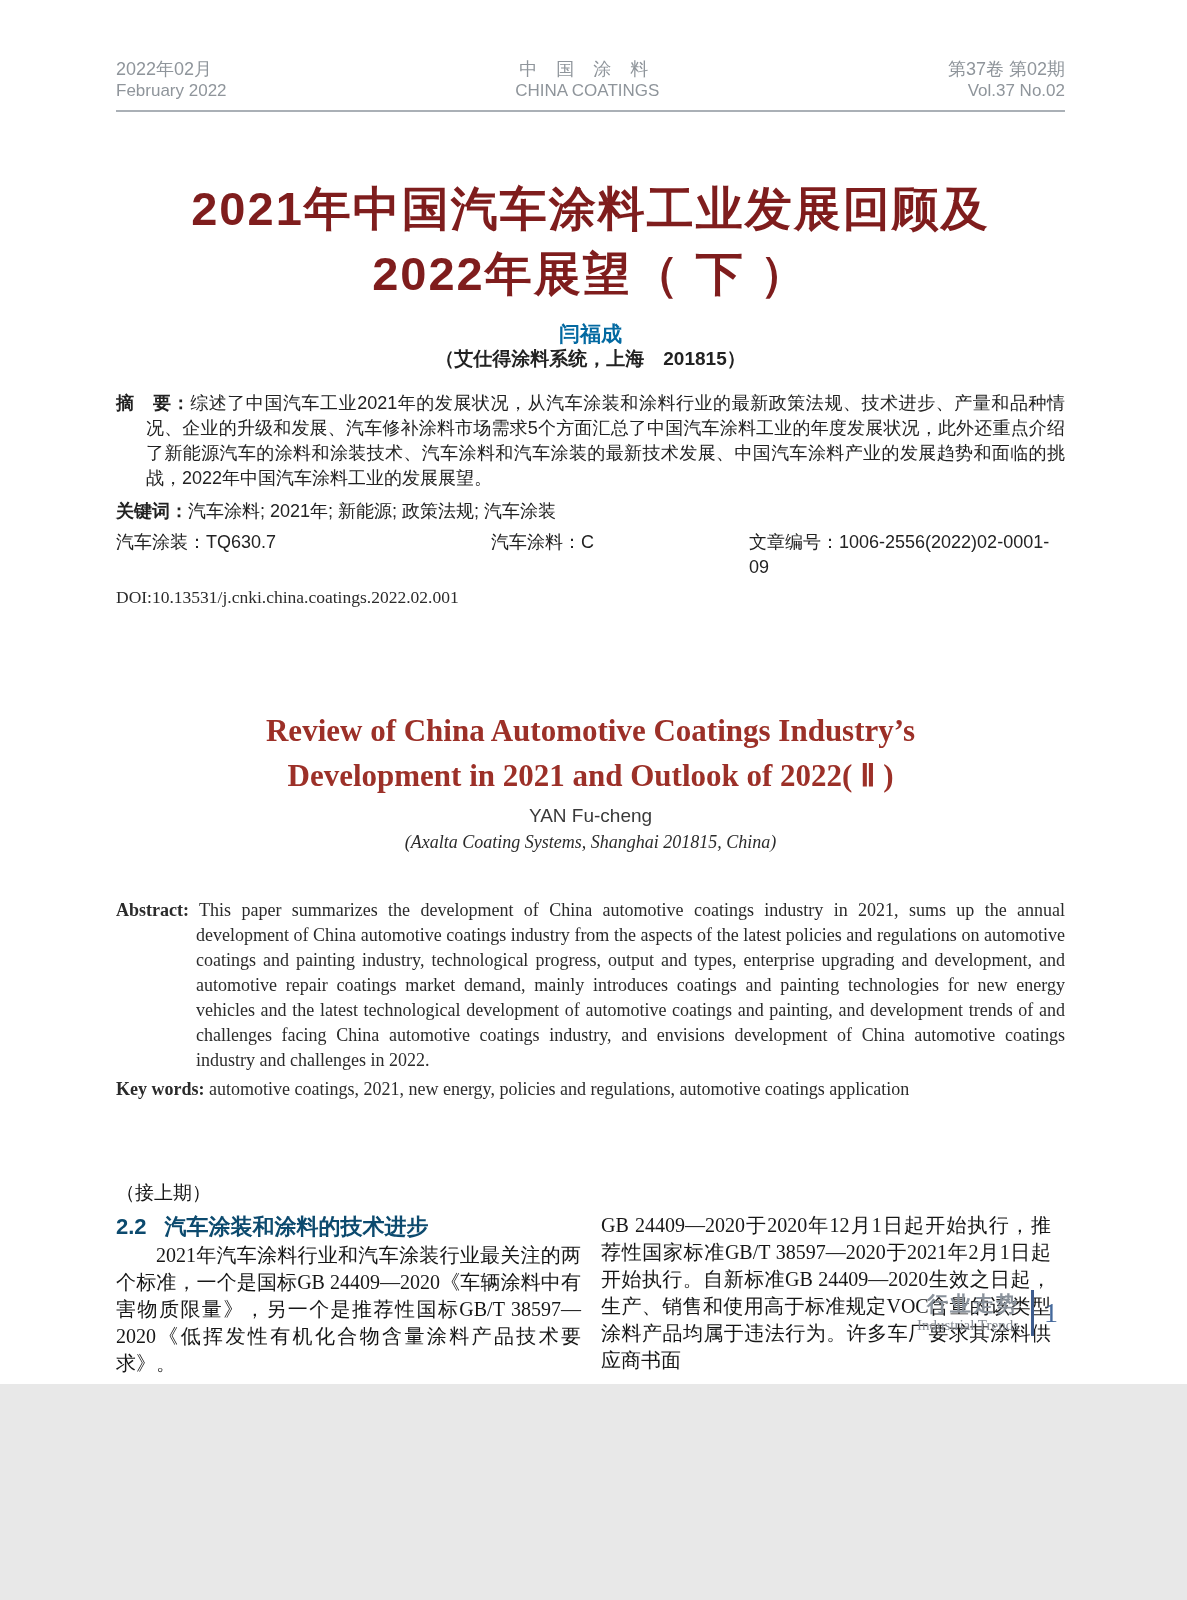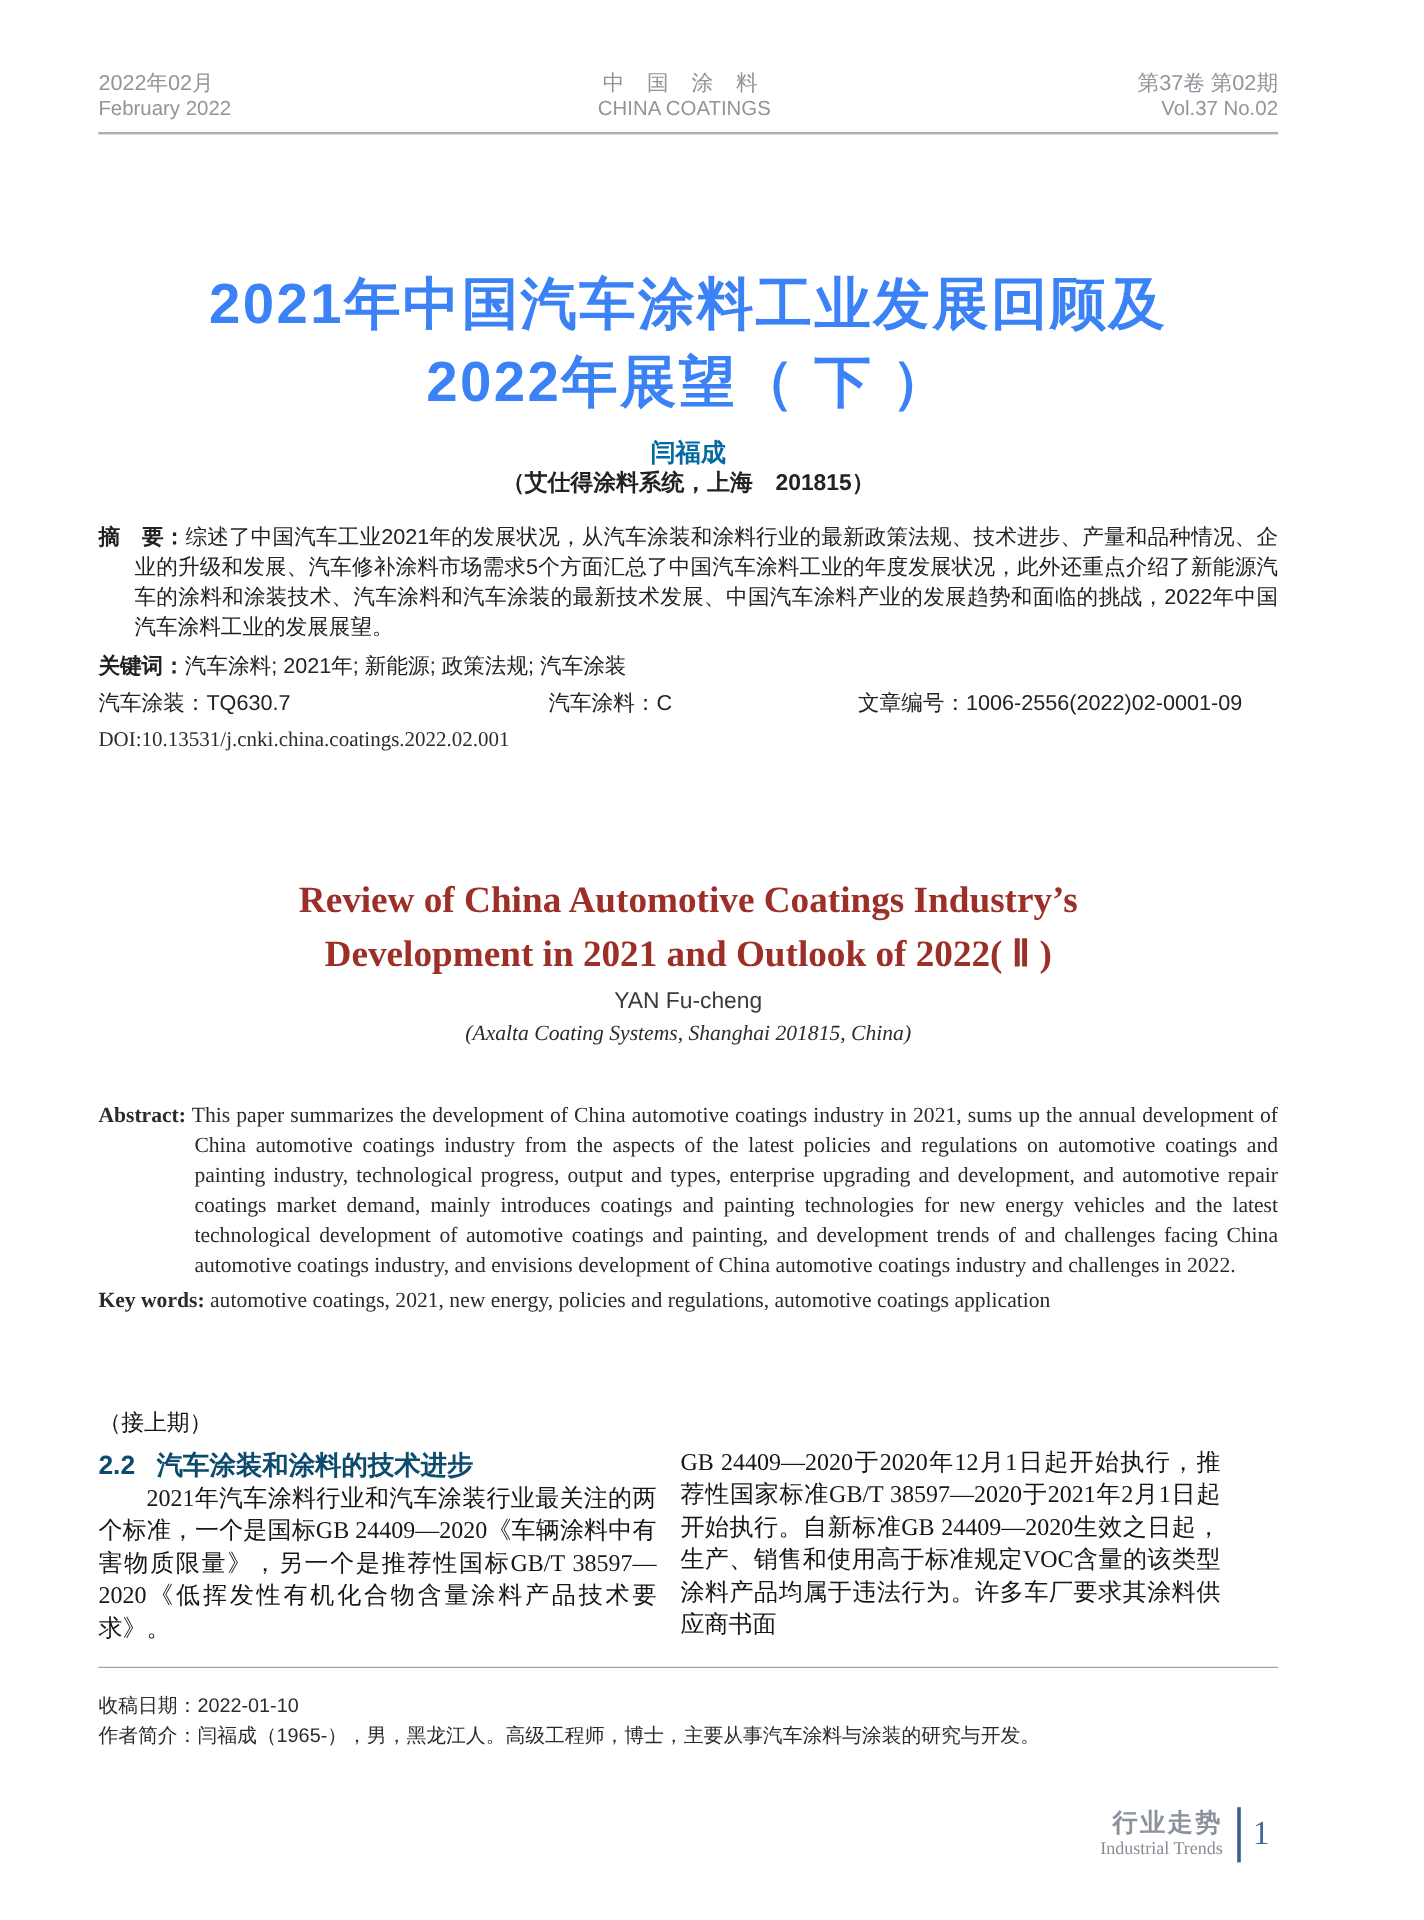--- a/index.html
+++ b/index.html
@@ -1,33 +1,33 @@
 <!DOCTYPE html>
 <html><head>
 <meta charset="utf-8">
 <style>
   html,body { margin:0; padding:0; background:#e8e8e8; }
   .page {
-    position:relative; width:1187px; height:1600px; margin:0 auto;
+    position:relative; width:1187px; height:1384px; margin:0 auto;
     background:#ffffff; box-sizing:border-box;
-    padding:58px 122px 0 82px; overflow:hidden;
+    padding:58px 122px 0 116px; overflow:hidden;
     font-family:"Liberation Sans", sans-serif; color:#1f1f1f;
   }
   
   .jheader { display:flex; justify-content:space-between; align-items:flex-start; color:#8f959b; }
   .jheader .cell-left  { text-align:left; }
   .jheader .cell-center{ text-align:center; }
   .jheader .cell-right { text-align:right; }
   .h-cn { font-size:18px; line-height:22px; }
   .cell-center .h-cn { letter-spacing:7px; }
   .h-en { font-size:17px; line-height:22px; }
   .header-rule { border:none; border-top:2px solid #aab0b6; margin:8px 0 0 0; }
 
   
-  .cn-title { margin:108px 0 0 0; text-align:center; color:#3b82f6;
+  .cn-title { margin:64px 0 0 0; text-align:center; color:#7f1d1d;
     font-size:47px; line-height:65px; font-weight:bold; letter-spacing:2px; }
   .author-cn { margin-top:16px; text-align:center; font-size:21px; font-weight:bold; line-height:24px; color:#0369a1; }
   .affil-cn  { margin-top:2px; text-align:center; font-size:19px; font-weight:bold; line-height:22px; color:#222; }
 
   
   .abstract-cn { margin-top:21px; font-size:18px; line-height:25px; text-align:justify;
     padding-left:30px; text-indent:-30px; color:#222; }
   .abstract-cn .label, .keywords-cn .label { font-weight:bold; }
   .keywords-cn { margin-top:8px; font-size:18px; line-height:25px; color:#222; }
   .class-row { margin-top:6px; display:grid; grid-template-columns:375px 258px auto;

